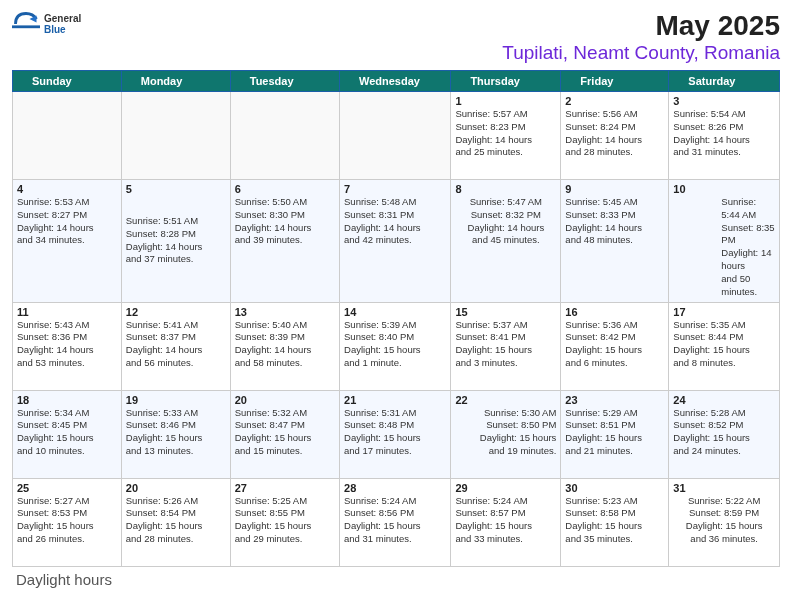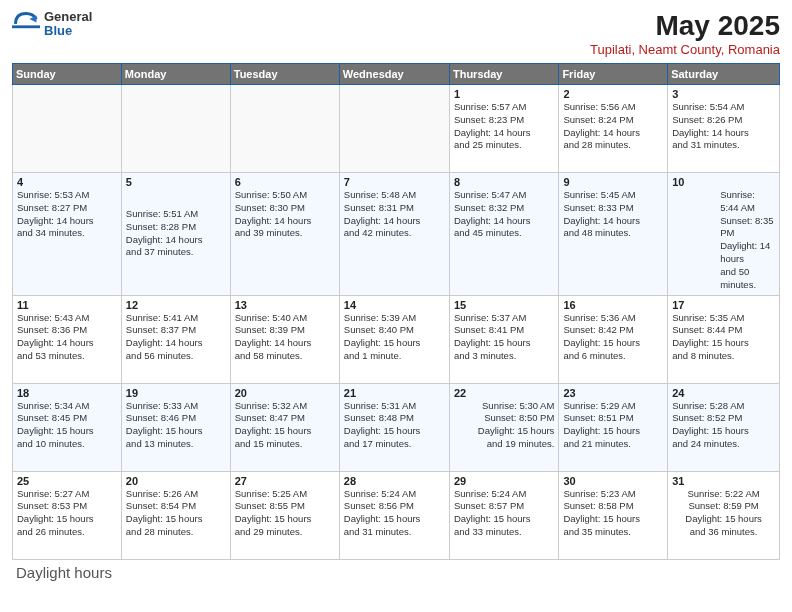--- a/index.html
+++ b/index.html
@@ -21,52 +21,52 @@
       align-items: flex-start;
       margin-bottom: 6px;
     }
     .logo {
       display: flex;
       align-items: center;
     }
     .logo-text {
       display: flex;
       flex-direction: column;
-      font-size: 13px;
+      font-size: 10px;
       font-weight: bold;
       line-height: 1.1;
     }
     .logo-general { color: #333; }
     .logo-blue { color: #1a5fa8; }
     .logo-icon {
       width: 28px;
       height: 28px;
       margin-right: 4px;
     }
     .title-block {
       text-align: right;
     }
     .month-title {
       font-size: 28px;
       font-weight: bold;
       color: #222;
     }
     .location {
-      font-size: 13px;
-      color: #b91c1c;
+      font-size: 19px;
+      color: #6d28d9;
     }
     .calendar {
       width: 100%;
       border-collapse: collapse;
       font-size: 10px;
     }
     .calendar th {
-      background: #737373;
+      background: #0f766e;
       color: #fff;
-      padding: 4px 3px;
+      padding: 4px 19px;
       text-align: left;
       font-size: 11px;
       font-weight: bold;
       border: 1px solid #1a5fa8;
       margin-top: 32px;
     }
     .calendar td {
       border: 1px solid #ccc;
       vertical-align: top;
       padding: 3px 4px;
@@ -188,21 +188,21 @@
           </td>
           <td>
             <span class="day-num">7</span>
             <div class="day-info" style="white-space: pre-line;">Sunrise: 5:48 AM
 Sunset: 8:31 PM
 Daylight: 14 hours
 and 42 minutes.</div>
           </td>
           <td>
             <span class="day-num">8</span>
-            <div class="day-info" style="white-space: pre-line;">Sunrise: 5:47 AM
+            <div class="day-info" style="white-space: pre-line; text-align: center;">Sunrise: 5:47 AM
 Sunset: 8:32 PM
 Daylight: 14 hours
 and 45 minutes.</div>
           </td>
           <td>
             <span class="day-num">9</span>
             <div class="day-info" style="white-space: pre-line;">Sunrise: 5:45 AM
 Sunset: 8:33 PM
 Daylight: 14 hours
 and 48 minutes.</div>

